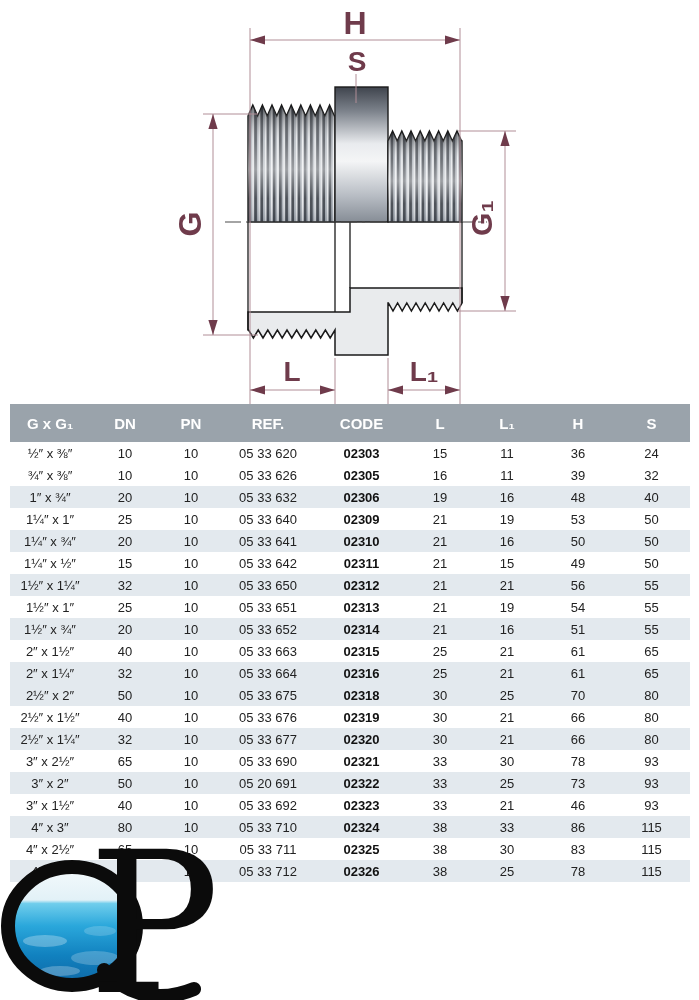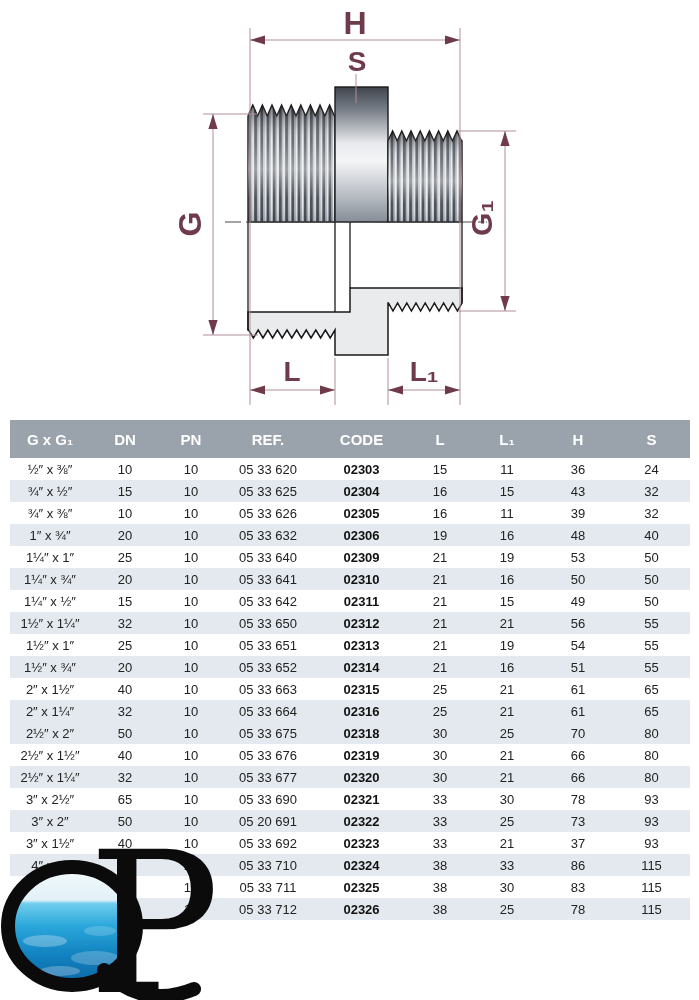--- a/index.html
+++ b/index.html
@@ -5,21 +5,21 @@
   html,body{margin:0;padding:0;}
   body{
     width:699px;height:1000px;position:relative;background:#ffffff;
     font-family:"Liberation Sans","DejaVu Sans",sans-serif;
     overflow:hidden;
   }
   
   .diagram{position:absolute;top:0;left:0;width:699px;height:418px;}
   
   .spec-table{
-    position:absolute;top:420px;left:10px;width:680px;
+    position:absolute;top:404px;left:10px;width:680px;
     border-collapse:collapse;table-layout:fixed;
   }
   .spec-table th{
     background:#9aa3ab;color:#ffffff;font-weight:bold;font-size:15px;
     height:38px;text-align:center;vertical-align:middle;padding:0;
   }
   .spec-table td{
     font-size:13px;color:#222222;height:22px;text-align:center;
     vertical-align:middle;padding:0;white-space:nowrap;
   }
@@ -151,31 +151,20 @@
     <td>½″ x ⅜″</td>
     <td>10</td>
     <td>10</td>
     <td>05 33 620</td>
     <td>02303</td>
     <td>15</td>
     <td>11</td>
     <td>36</td>
     <td>24</td>
   </tr>
-      <tr class="alt">
-    <td>¾″ x ½″</td>
-    <td>15</td>
-    <td>10</td>
-    <td>05 33 625</td>
-    <td>02304</td>
-    <td>16</td>
-    <td>15</td>
-    <td>43</td>
-    <td>32</td>
-  </tr>
       <tr>
     <td>¾″ x ⅜″</td>
     <td>10</td>
     <td>10</td>
     <td>05 33 626</td>
     <td>02305</td>
     <td>16</td>
     <td>11</td>
     <td>39</td>
     <td>32</td>
@@ -335,21 +324,21 @@
     <td>93</td>
   </tr>
       <tr>
     <td>3″ x 1½″</td>
     <td>40</td>
     <td>10</td>
     <td>05 33 692</td>
     <td>02323</td>
     <td>33</td>
     <td>21</td>
-    <td>37</td>
+    <td>46</td>
     <td>93</td>
   </tr>
       <tr class="alt">
     <td>4″ x 3″</td>
     <td>80</td>
     <td>10</td>
     <td>05 33 710</td>
     <td>02324</td>
     <td>38</td>
     <td>33</td>

